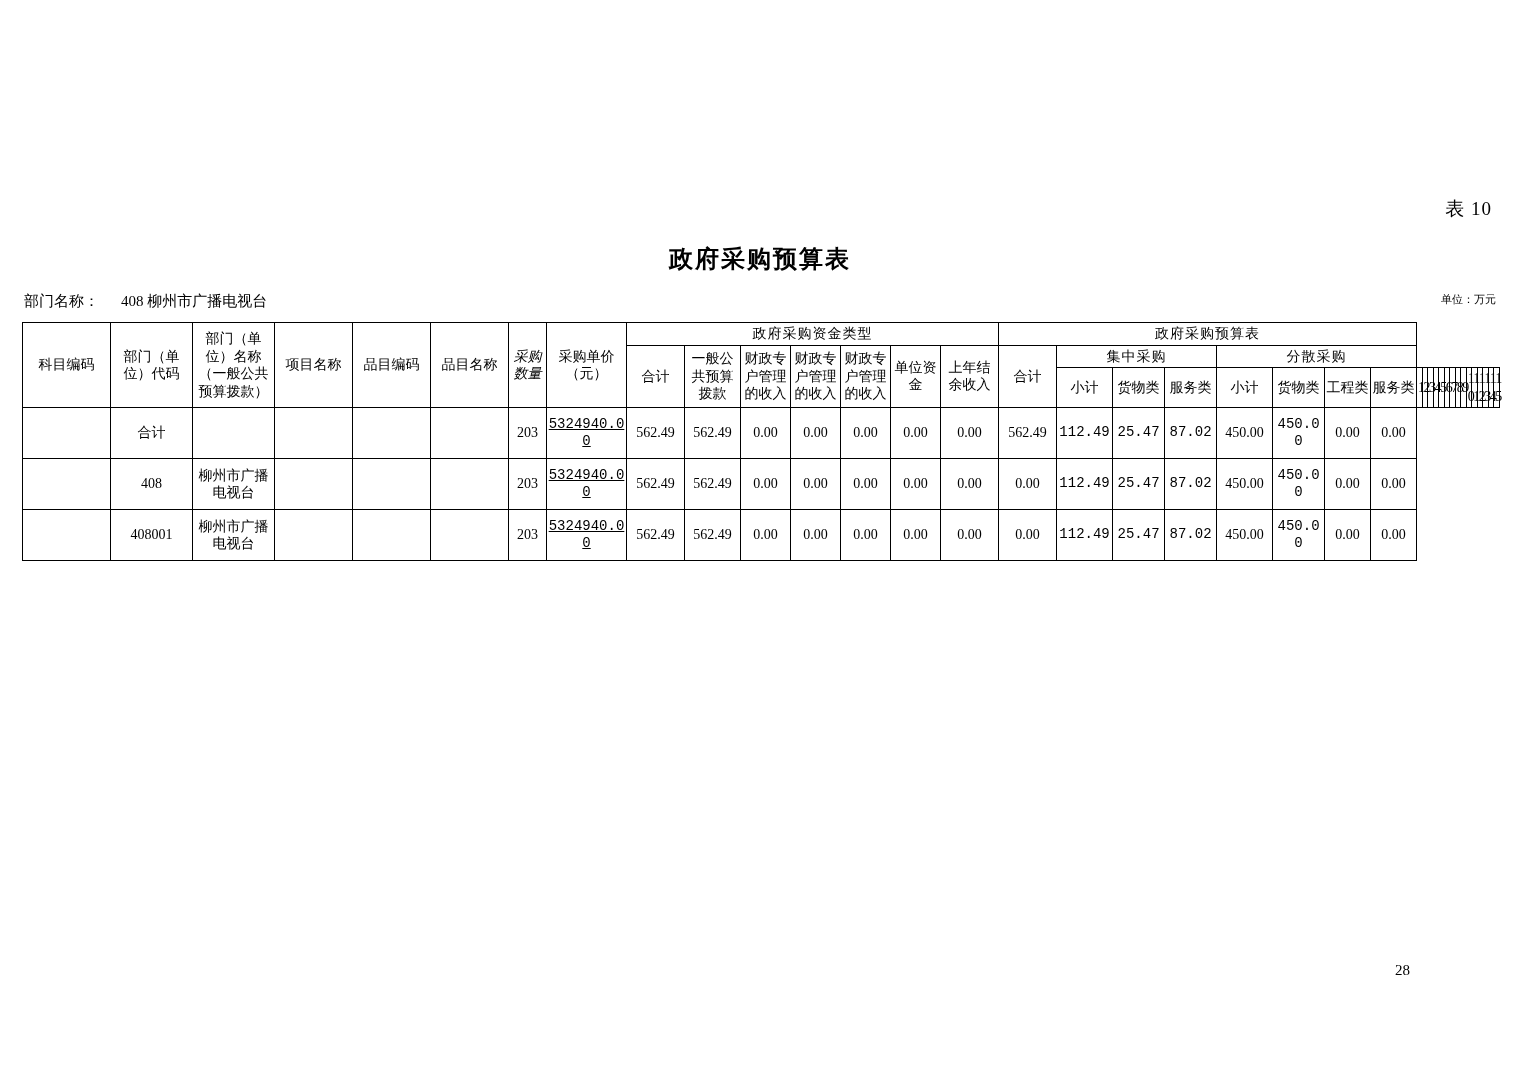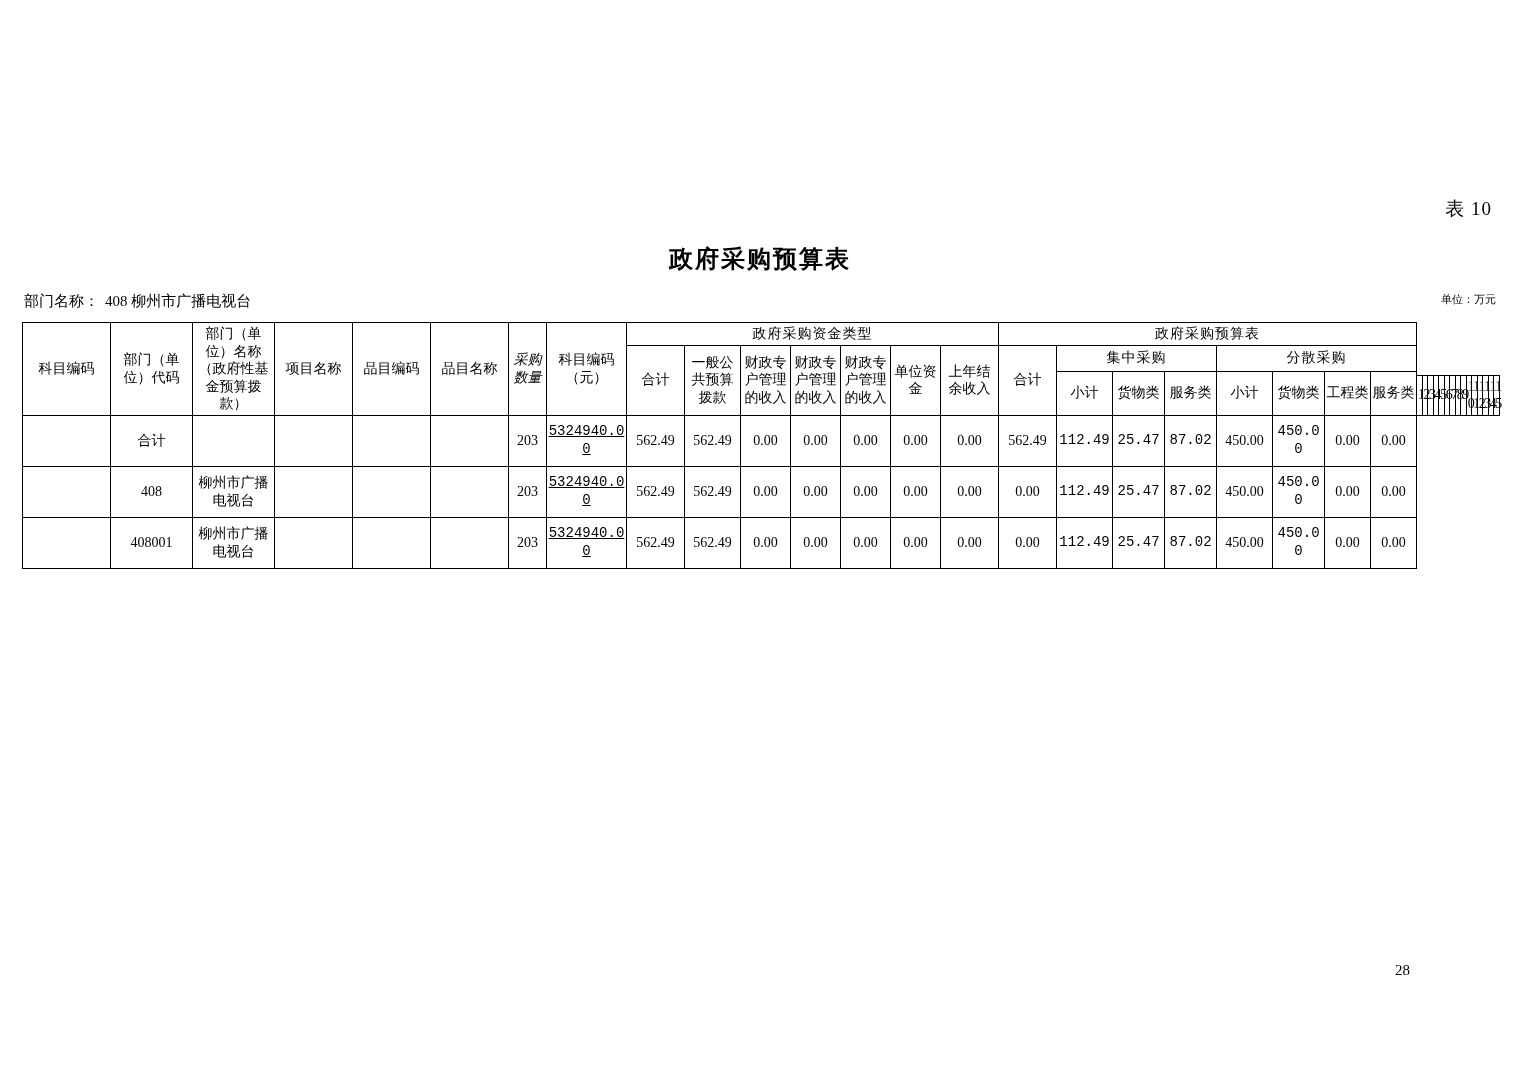--- a/index.html
+++ b/index.html
@@ -47,21 +47,21 @@
     height: 22px;
   }
   .meta-left {
     position: absolute;
     left: 0;
     top: 0;
     font-size: 15px;
     white-space: nowrap;
   }
   .meta-left .dept-value {
-    margin-left: 6px;
+    margin-left: 22px;
     text-align: center;
   }
   .meta-right {
     position: absolute;
     right: 0;
     top: 0;
     font-size: 11px;
     white-space: nowrap;
   }
   table.budget {
@@ -158,26 +158,26 @@
       <col style="width:52px">
       <col style="width:56px">
       <col style="width:52px">
       <col style="width:46px">
       <col style="width:46px">
     </colgroup>
     <thead>
       <tr>
         <td rowspan="4">科目编码</td>
         <td rowspan="4">部门（单位）代码</td>
-        <td rowspan="4">部门（单位）名称（政府性基金预算拨款）</td>
+        <td rowspan="4">部门（单位）名称（一般公共预算拨款）</td>
         <td rowspan="4">项目名称</td>
         <td rowspan="4">品目编码</td>
         <td rowspan="4">品目名称</td>
         <td rowspan="4" class="hdr-narrow">采购数量</td>
-        <td rowspan="4">科目编码（元）</td>
+        <td rowspan="4">采购单价（元）</td>
         <td colspan="7" class="grp-head">政府采购资金类型</td>
         <td colspan="8" class="grp-head">政府采购预算表</td>
       </tr>
       <tr>
         <td rowspan="3">合计</td>
         <td rowspan="3" class="vtxt">一般公共预算拨款</td>
         <td rowspan="3" class="vtxt">财政专户管理的收入</td>
         <td rowspan="3" class="vtxt">财政专户管理的收入</td>
         <td rowspan="3" class="vtxt">财政专户管理的收入</td>
         <td rowspan="3" class="vtxt">单位资金</td>

